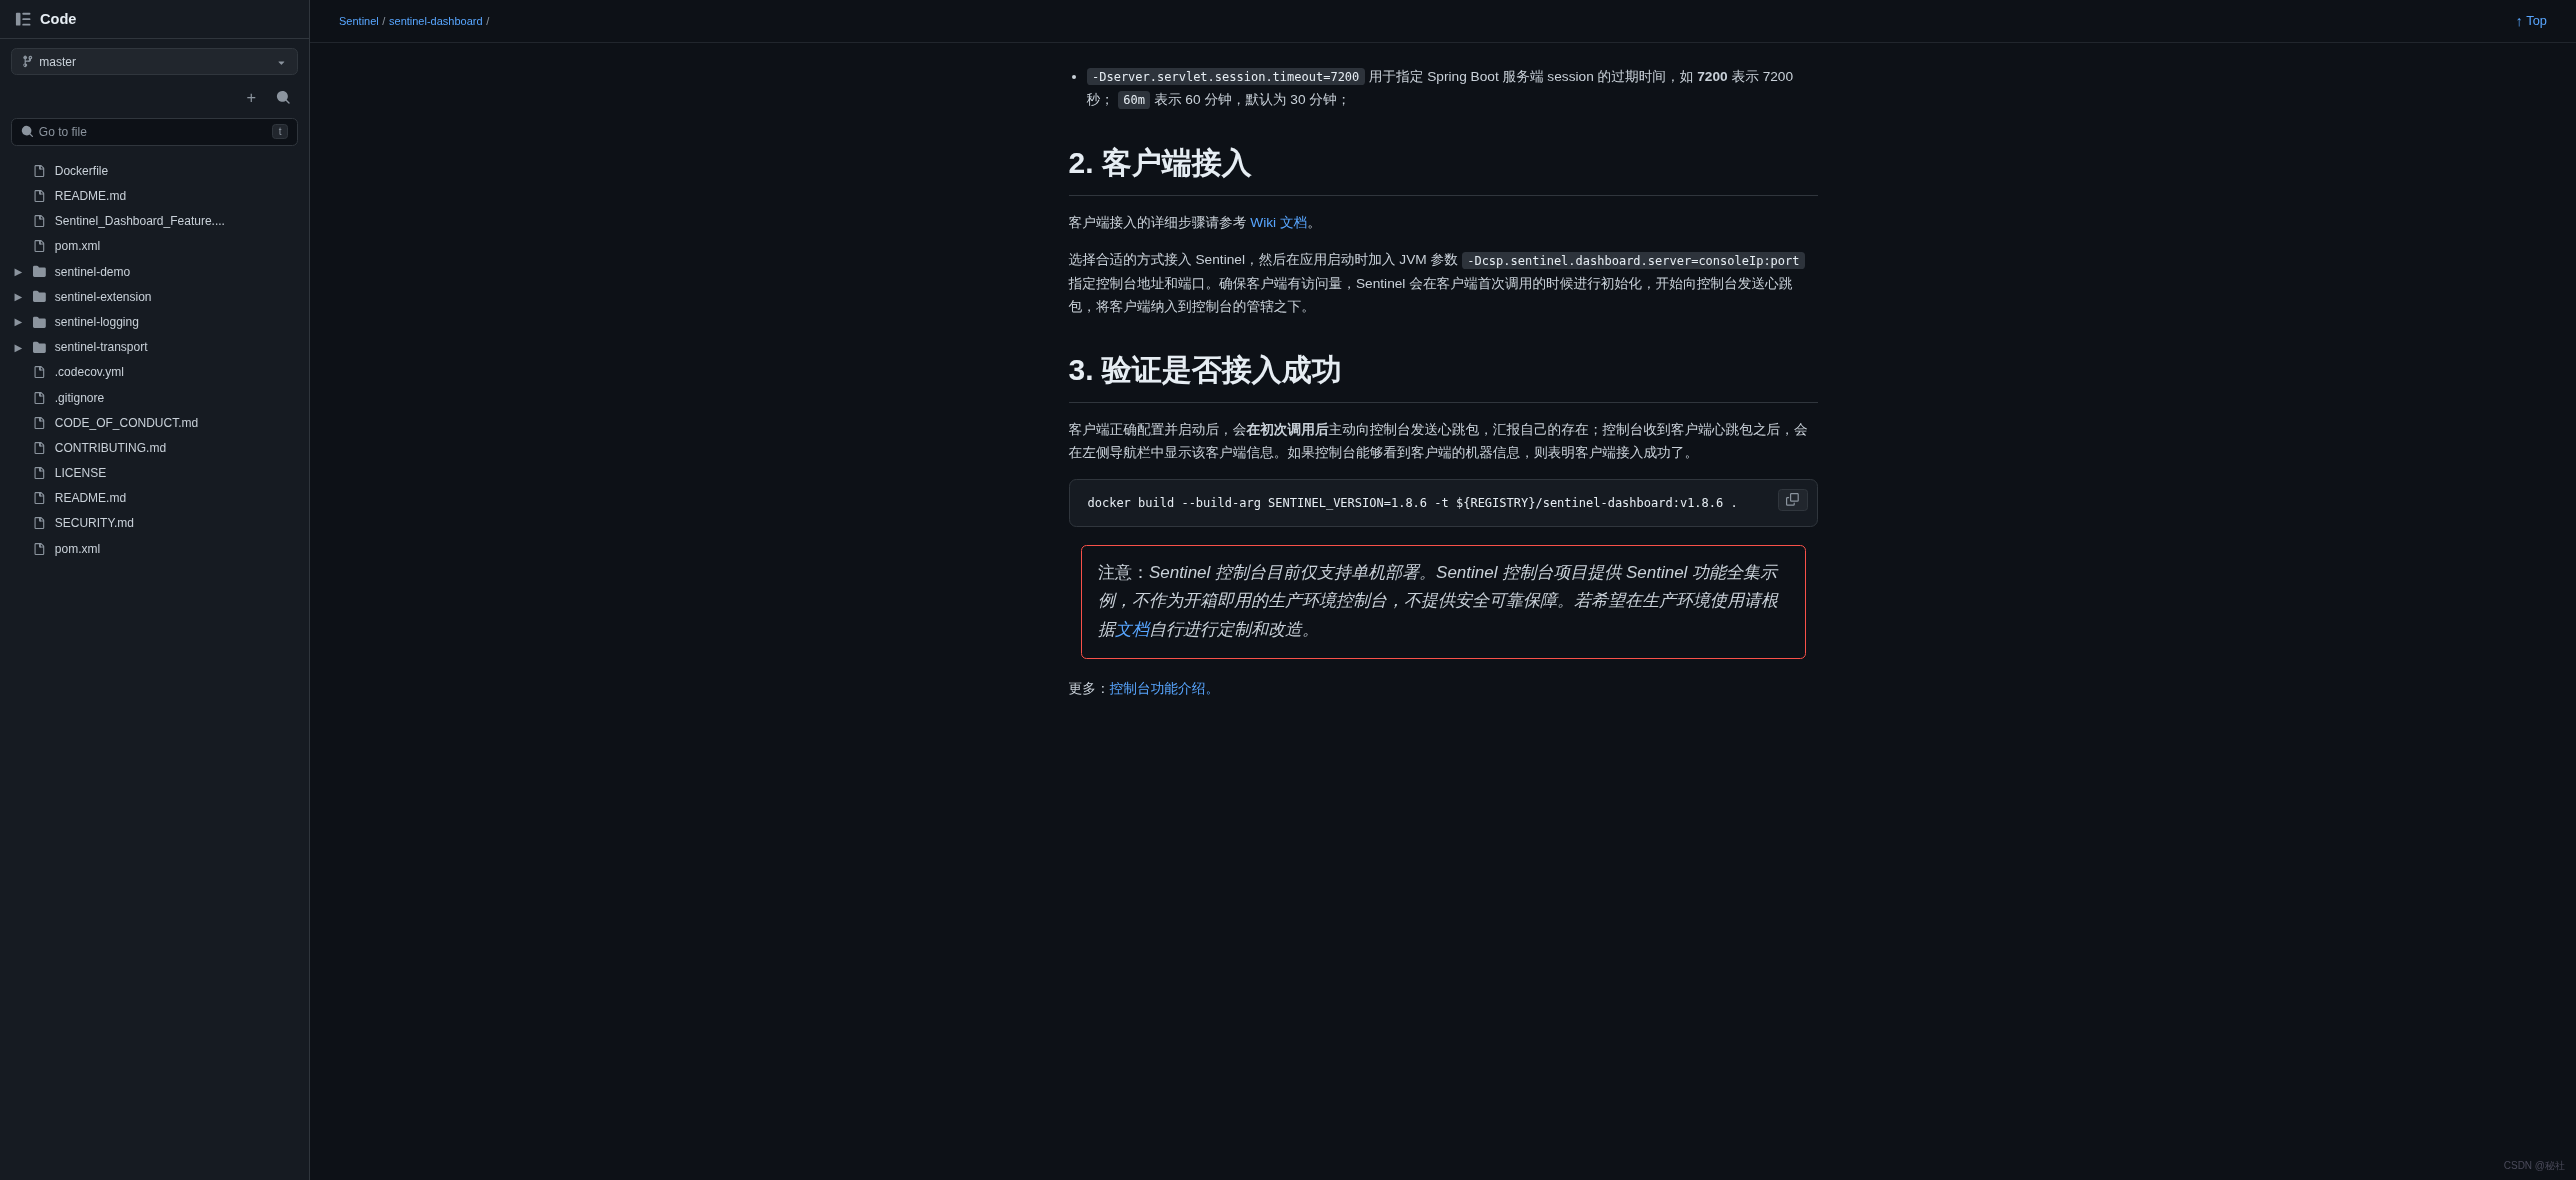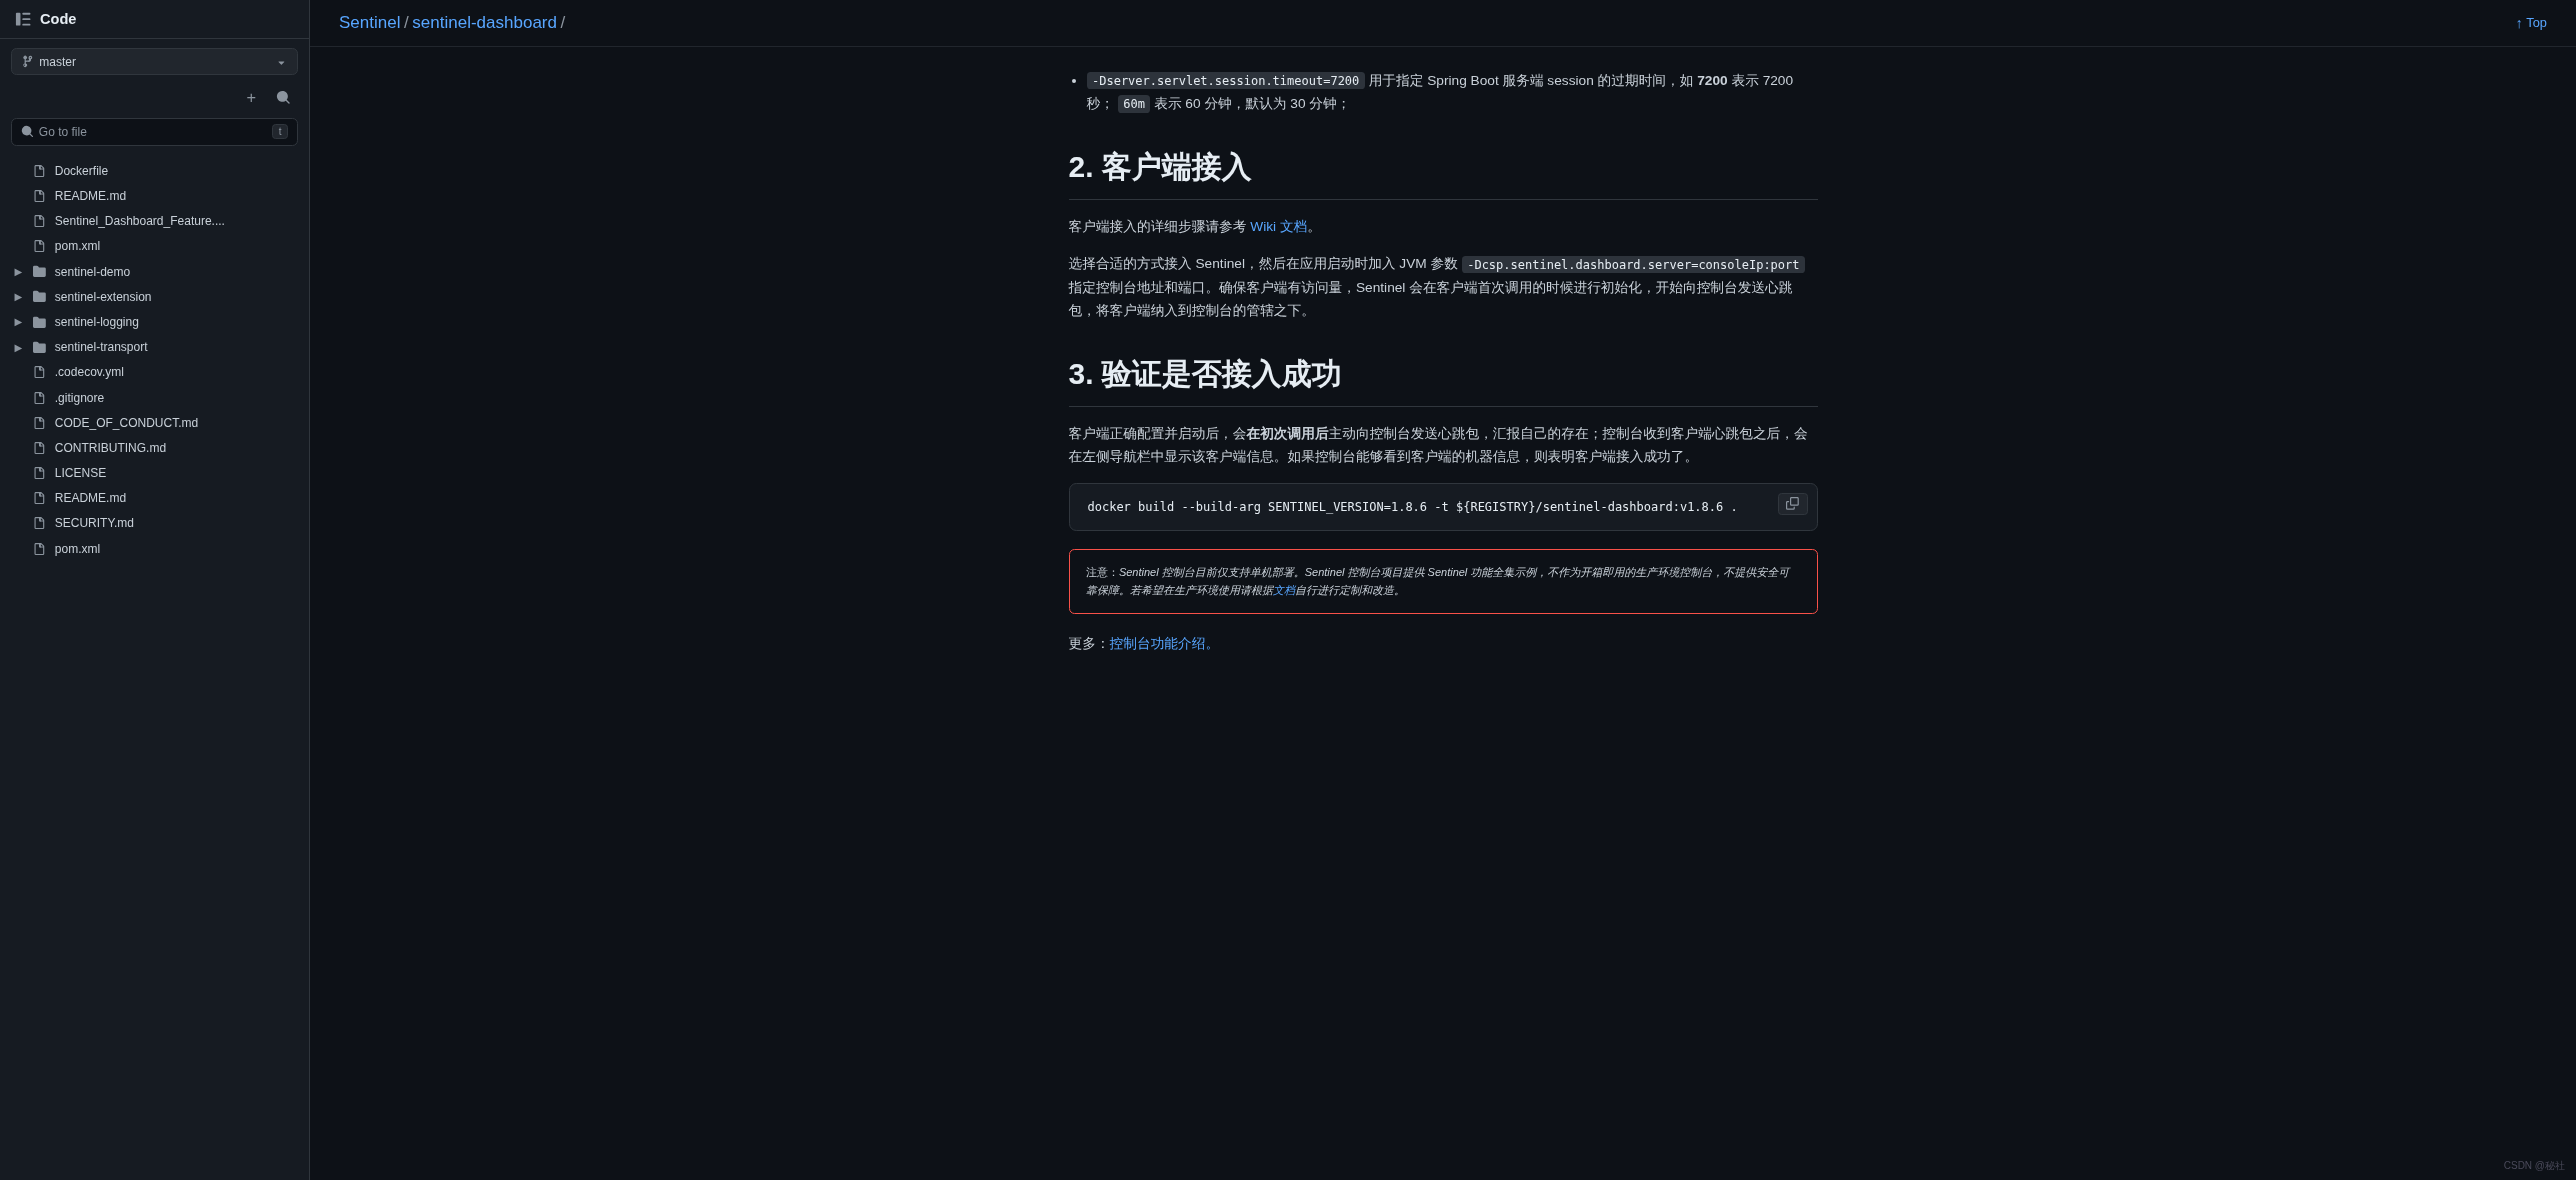--- a/index.html
+++ b/index.html
@@ -173,21 +173,21 @@
       position: sticky;
       top: 0;
       background: #0d1117;
       z-index: 10;
     }
 
     .breadcrumb {
       display: flex;
       align-items: center;
       gap: 3.6px;
-      font-size: 17px;
+      font-size: 11px;
     }
 
     .breadcrumb-link {
       color: #58a6ff;
       cursor: pointer;
       text-decoration: none;
     }
 
     .breadcrumb-separator {
       color: #8b949e;
@@ -285,24 +285,24 @@
       font-size: 12px;
       display: flex;
       align-items: center;
       gap: 3.6px;
     }
 
     .warning-box {
       border: 1.8px solid #f85149;
       border-radius: 5.5px;
       padding: 12.8px 16.4px;
-      margin: 18px 0;
+      margin: 18px 12px;
       background: transparent;
       color: #c9d1d9;
-      font-size: 11px;
+      font-size: 17px;
       line-height: 1.7;
     }
 
     .warning-link {
       color: #58a6ff;
       text-decoration: none;
       cursor: pointer;
     }
 
     .more-link {

